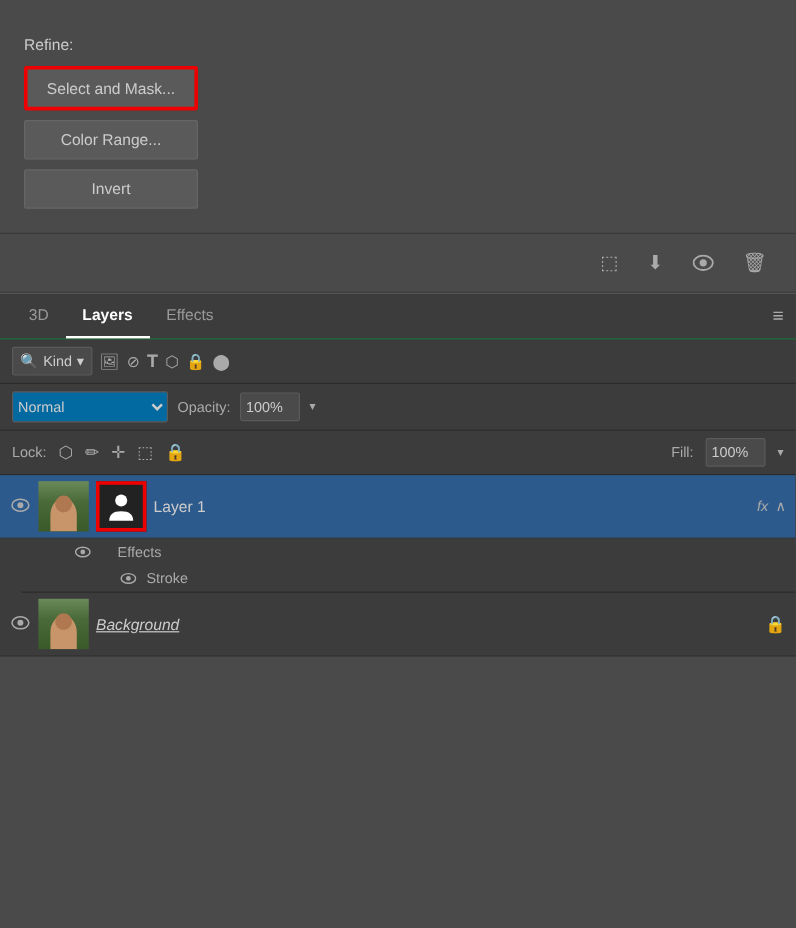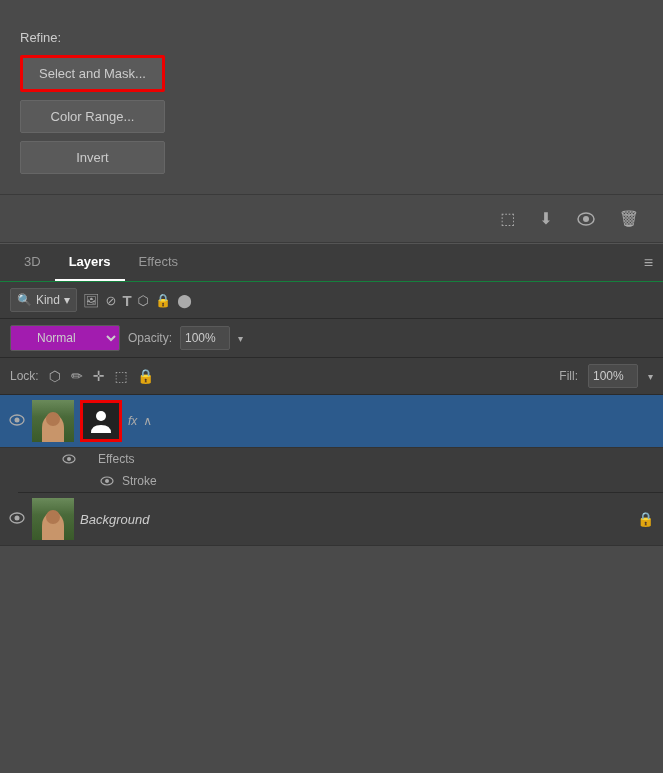--- a/index.html
+++ b/index.html
@@ -135,28 +135,28 @@
     
     .blend-row {
       display: flex;
       align-items: center;
       gap: 8px;
       padding: 6px 10px;
       background: #3c3c3c;
       border-bottom: 1px solid #2a2a2a;
     }
     .blend-select {
-      background: #a21caf;
+      background: #0369a1;
       border: 1px solid #5a5a5a;
       color: #ccc;
-      padding: 4px 22px;
+      padding: 4px 0;
       font-size: 12px;
       border-radius: 2px;
       cursor: pointer;
-      width: 110px;
+      width: 130px;
     }
     .opacity-label { color: #aaa; font-size: 12px; }
     .opacity-input {
       background: #4a4a4a;
       border: 1px solid #5a5a5a;
       color: #ccc;
       padding: 4px 4px;
       font-size: 12px;
       border-radius: 2px;
       width: 50px;
@@ -220,21 +220,21 @@
     .mask-thumb svg {
       width: 28px;
       height: 28px;
     }
 
     .layer-name {
       flex: 1;
       font-size: 13px;
       color: #ccc;
     }
-    .layer-name.italic { font-style: italic; }
+    .layer-name.italic { font-style: italic; text-decoration: underline; }
 
     .fx-label {
       font-size: 12px;
       color: #aaa;
       font-style: italic;
     }
 
     .layer-collapse-icon {
       font-size: 12px;
       color: #aaa;
@@ -375,20 +375,21 @@
         <circle cx="8" cy="6" r="2.5" fill="#aaa"></circle>
       </svg>
     </span>
     <div class="thumb-portrait"></div>
     <div class="mask-thumb">
       <svg viewBox="0 0 28 28" fill="white" xmlns="http://www.w3.org/2000/svg">
         <circle cx="14" cy="9" r="5"></circle>
         <path d="M4 26 Q4 18 14 18 Q24 18 24 26Z"></path>
       </svg>
     </div>
+    <span class="layer-name">Layer 1</span>
     <span class="fx-label">fx</span>
     <span class="layer-collapse-icon">∧</span>
   </div>
 
   <div class="effects-row">
     <span class="visibility-icon">
       <svg width="14" height="10" viewBox="0 0 14 10" fill="none">
         <ellipse cx="7" cy="5" rx="6" ry="4" stroke="#aaa" stroke-width="1.2" fill="none"></ellipse>
         <circle cx="7" cy="5" r="2" fill="#aaa"></circle>
       </svg>

